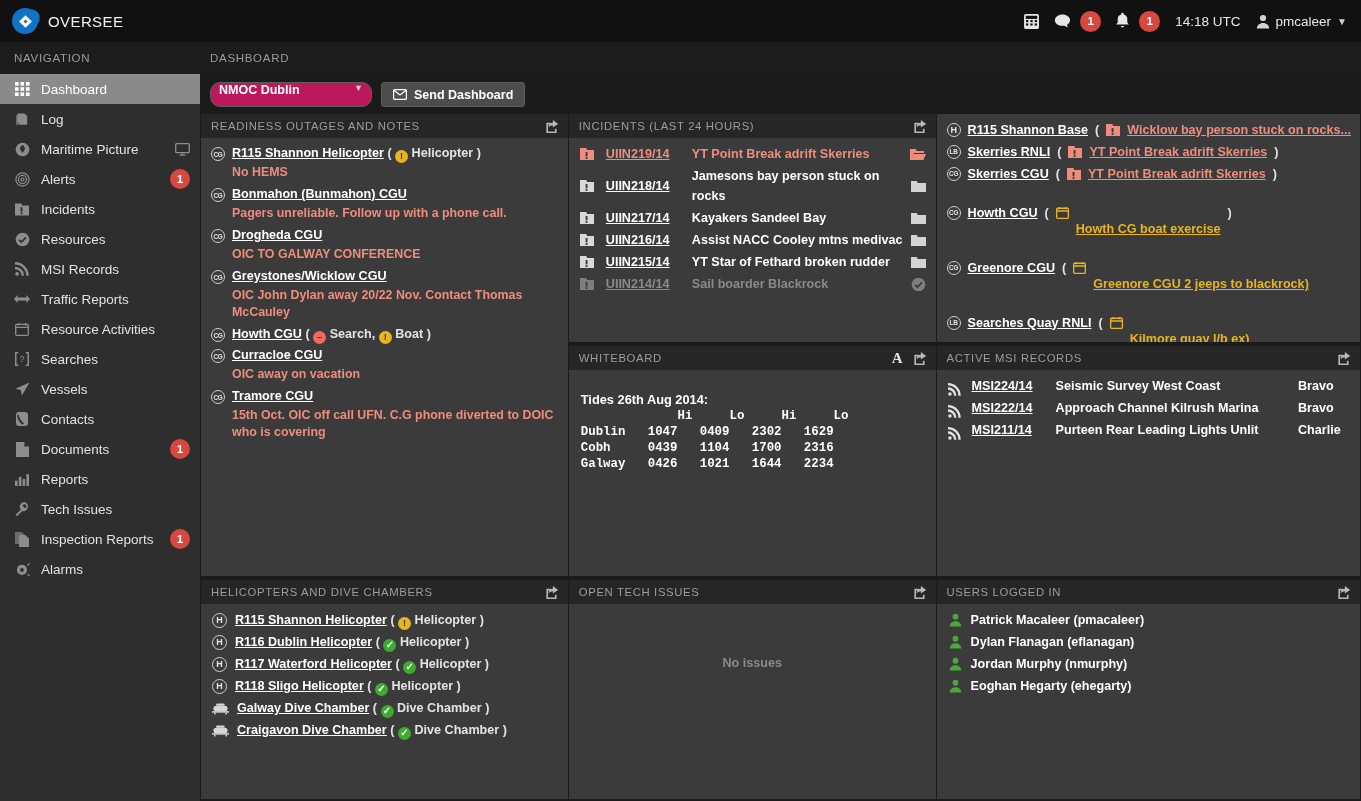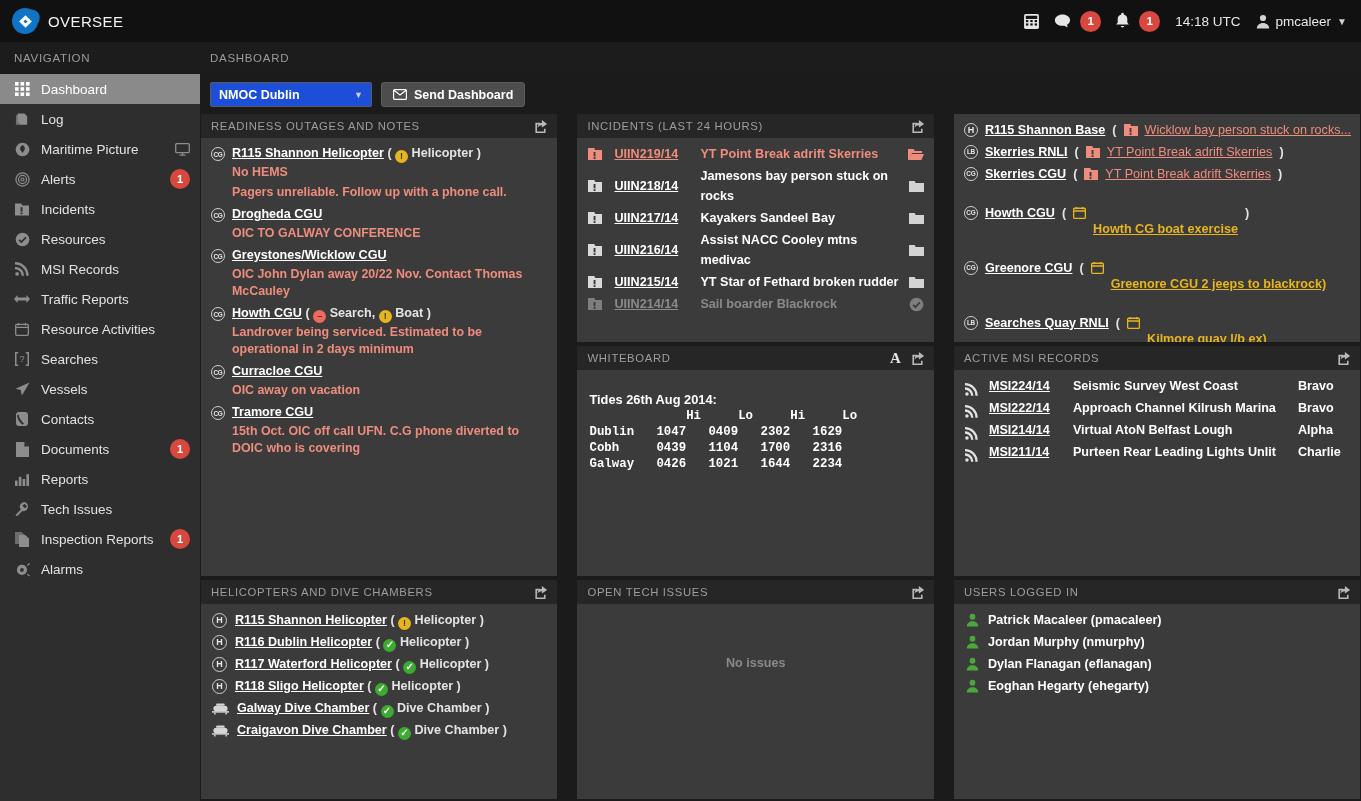--- a/index.html
+++ b/index.html
@@ -75,34 +75,34 @@
   .sb-mon { color: #8d8d8d; }
 
   
   .main { flex: 1; background: #1b1b1b; display: flex; flex-direction: column; }
   .main-head {
     font-size: 11.5px; color: #9b9b9b; letter-spacing: .7px;
     padding: 10px 0 10px 10px; background: #1c1c1c;
   }
   .toolbar { display: flex; align-items: center; gap: 9px; padding: 8px 10px 7px 10px; }
   .select {
-    width: 162px; height: 25px; background: #1d4ed8; border: 1px solid #5c5c5c;
-    border-radius: 2px; color: #fff; font-size: 12.5px; font-weight: bold;
-    display: flex; align-items: center; justify-content: space-between;
+    width: 162px; height: 25px; background: #be185d; border: 1px solid #5c5c5c;
+    border-radius: 10px; color: #fff; font-size: 12.5px; font-weight: bold;
+    display: flex; justify-content: space-between;
     padding: 0 8px; cursor: pointer;
   }
   .select .caret { font-size: 9px; color: #cfcfcf; }
   .btn {
     height: 25px; background: #4d4d4d; border: 1px solid #5c5c5c; border-radius: 3px;
     color: #fff; font-size: 12.5px; font-weight: bold;
     display: flex; align-items: center; gap: 7px; padding: 0 11px; cursor: pointer;
   }
 
   
-  .grid { flex: 1; display: flex; gap: 20px; padding: 0 0 0 0; }
+  .grid { flex: 1; display: flex; gap: 1px; padding: 0 0 0 0; }
   .col { flex: 1; display: flex; flex-direction: column; gap: 4px; padding-bottom: 2px; }
   .col:first-child { margin-left: 1px; }
   .panel { background: #3b3b3b; display: flex; flex-direction: column; overflow: hidden; }
   .p-head {
     background: #262626; height: 24px; flex: none;
     display: flex; align-items: center; justify-content: space-between;
     padding: 0 9px 0 10px;
   }
   .p-title { font-size: 11.3px; color: #9d9d9d; letter-spacing: .65px; }
   .p-acts { display: flex; align-items: center; gap: 10px; color: #b9b9b9; }
@@ -136,21 +136,21 @@
   .iend { width: 22px; flex: none; display: flex; justify-content: flex-end; }
   .irow.alert .iid a, .irow.alert .idesc { color: #ee8d7d; }
   .irow.done .iid a, .irow.done .idesc { color: #8a8a8a; }
 
   
   .rrow { display: flex; align-items: center; gap: 7px; padding: 1px 9px 1px 10px; font-size: 12.6px; line-height: 20px; white-space: nowrap; }
   .rrow .rname { color: #fff; text-decoration: underline; font-weight: bold; }
   .rcirc { width: 14px; height: 14px; border: 1.4px solid #cfcfcf; border-radius: 50%;
            font-size: 6.4px; font-weight: bold; color: #e6e6e6; flex: none;
            display: flex; align-items: center; justify-content: center; letter-spacing:-.2px;}
-  .lnk-red { color: #ee8d7d; text-decoration: underline; font-weight: normal; }
+  .lnk-red { color: #ee8d7d; text-decoration: underline; font-weight: bold; }
   .lnk-amber { color: #e8b51e; text-decoration: underline; font-weight: bold; margin-top: 33px; }
 
   
   .wb { padding: 8px 12px; color: #fff; font-size: 12.8px; font-weight: bold; line-height: 16px; }
   .wb .sp { height: 14px; }
   .wbt { font-family: "Liberation Mono", monospace; font-size: 12.4px; font-weight: bold; white-space: pre; line-height: 16px; }
 
   
   .mrow { display: flex; align-items: flex-end; padding: 1px 10px 1px 11px; font-size: 12.6px; line-height: 20px; }
   .mrow .mic { width: 24px; flex: none; color: #e0e0e0; }
@@ -437,36 +437,39 @@
                   </svg>
             </span>
               </span>
           </div>
           <div class="p-body" id="readiness-body">
               <div class="row">
                 <span class="cgicon">CG</span>
                 <span><a href="#">R115 Shannon Helicopter</a> <span class="paren">( <span class="dot warn">!</span> <span>Helicopter</span> )</span></span>
               </div>
               <div class="note">No HEMS</div>
+              <div class="row">
+                <span class="cgicon">CG</span>
+                <span><a href="#">Bonmahon (Bunmahon) CGU</a></span>
+              </div>
               <div class="note">Pagers unreliable. Follow up with a phone call.</div>
               <div class="row">
                 <span class="cgicon">CG</span>
                 <span><a href="#">Drogheda CGU</a></span>
               </div>
               <div class="note">OIC TO GALWAY CONFERENCE</div>
               <div class="row">
                 <span class="cgicon">CG</span>
                 <span><a href="#">Greystones/Wicklow CGU</a></span>
               </div>
               <div class="note">OIC John Dylan away 20/22 Nov. Contact Thomas McCauley</div>
               <div class="row">
                 <span class="cgicon">CG</span>
                 <span><a href="#">Howth CGU</a> <span class="paren">( <span class="dot stop">–</span> <span>Search</span>, <span class="dot warn">!</span> <span>Boat</span> )</span></span>
               </div>
-              <div class="note">Landrover being serviced. Estimated to be operational in 2 days minimum</div>
               <div class="row">
                 <span class="cgicon">CG</span>
                 <span><a href="#">Curracloe CGU</a></span>
               </div>
               <div class="note">OIC away on vacation</div>
               <div class="row">
                 <span class="cgicon">CG</span>
                 <span><a href="#">Tramore CGU</a></span>
               </div>
               <div class="note">15th Oct. OIC off call UFN. C.G phone diverted to DOIC who is covering</div>
@@ -806,32 +809,20 @@
                 <span class="mcat">Bravo</span>
               </div>
               <div class="mrow">
                 <span class="mic">
                   <svg width="13" height="13" viewBox="0 0 14 14" fill="#e2e2e2">
                     <circle cx="2.1" cy="11.8" r="1.9"></circle>
                     <path d="M0 7.2a6.6 6.6 0 0 1 6.6 6.5h2.5A9.1 9.1 0 0 0 0 4.7z"></path>
                     <path d="M0 2.5A11.2 11.2 0 0 1 11.2 13.7h2.5A13.7 13.7 0 0 0 0 0z"></path>
                   </svg>
                 </span>
-                <span class="mid"><a href="#">MSI214/14</a></span>
-                <span class="mtx">Virtual AtoN Belfast Lough</span>
-                <span class="mcat">Alpha</span>
-              </div>
-              <div class="mrow">
-                <span class="mic">
-                  <svg width="13" height="13" viewBox="0 0 14 14" fill="#e2e2e2">
-                    <circle cx="2.1" cy="11.8" r="1.9"></circle>
-                    <path d="M0 7.2a6.6 6.6 0 0 1 6.6 6.5h2.5A9.1 9.1 0 0 0 0 4.7z"></path>
-                    <path d="M0 2.5A11.2 11.2 0 0 1 11.2 13.7h2.5A13.7 13.7 0 0 0 0 0z"></path>
-                  </svg>
-                </span>
                 <span class="mid"><a href="#">MSI211/14</a></span>
                 <span class="mtx">Purteen Rear Leading Lights Unlit</span>
                 <span class="mcat">Charlie</span>
               </div>
             </div>
         </div>
         <div class="panel" style="flex:1">
           <div class="p-head">
             <span class="p-title">USERS LOGGED IN</span>
             <span class="p-acts">
@@ -853,30 +844,30 @@
                 </span>
                 <span>Patrick Macaleer (pmacaleer)</span>
               </div>
               <div class="urow">
                 <span style="display:flex">
                   <svg width="13" height="14" viewBox="0 0 14 15" fill="#4aa83a">
                     <circle cx="7" cy="4" r="3.1"></circle>
                     <path d="M.8 14.5c0-3.4 2.8-5.6 6.2-5.6s6.2 2.2 6.2 5.6z"></path>
                   </svg>
                 </span>
-                <span>Jordan Murphy (nmurphy)</span>
+                <span>Dylan Flanagan (eflanagan)</span>
               </div>
               <div class="urow">
                 <span style="display:flex">
                   <svg width="13" height="14" viewBox="0 0 14 15" fill="#4aa83a">
                     <circle cx="7" cy="4" r="3.1"></circle>
                     <path d="M.8 14.5c0-3.4 2.8-5.6 6.2-5.6s6.2 2.2 6.2 5.6z"></path>
                   </svg>
                 </span>
-                <span>Dylan Flanagan (eflanagan)</span>
+                <span>Jordan Murphy (nmurphy)</span>
               </div>
               <div class="urow">
                 <span style="display:flex">
                   <svg width="13" height="14" viewBox="0 0 14 15" fill="#4aa83a">
                     <circle cx="7" cy="4" r="3.1"></circle>
                     <path d="M.8 14.5c0-3.4 2.8-5.6 6.2-5.6s6.2 2.2 6.2 5.6z"></path>
                   </svg>
                 </span>
                 <span>Eoghan Hegarty (ehegarty)</span>
               </div>

